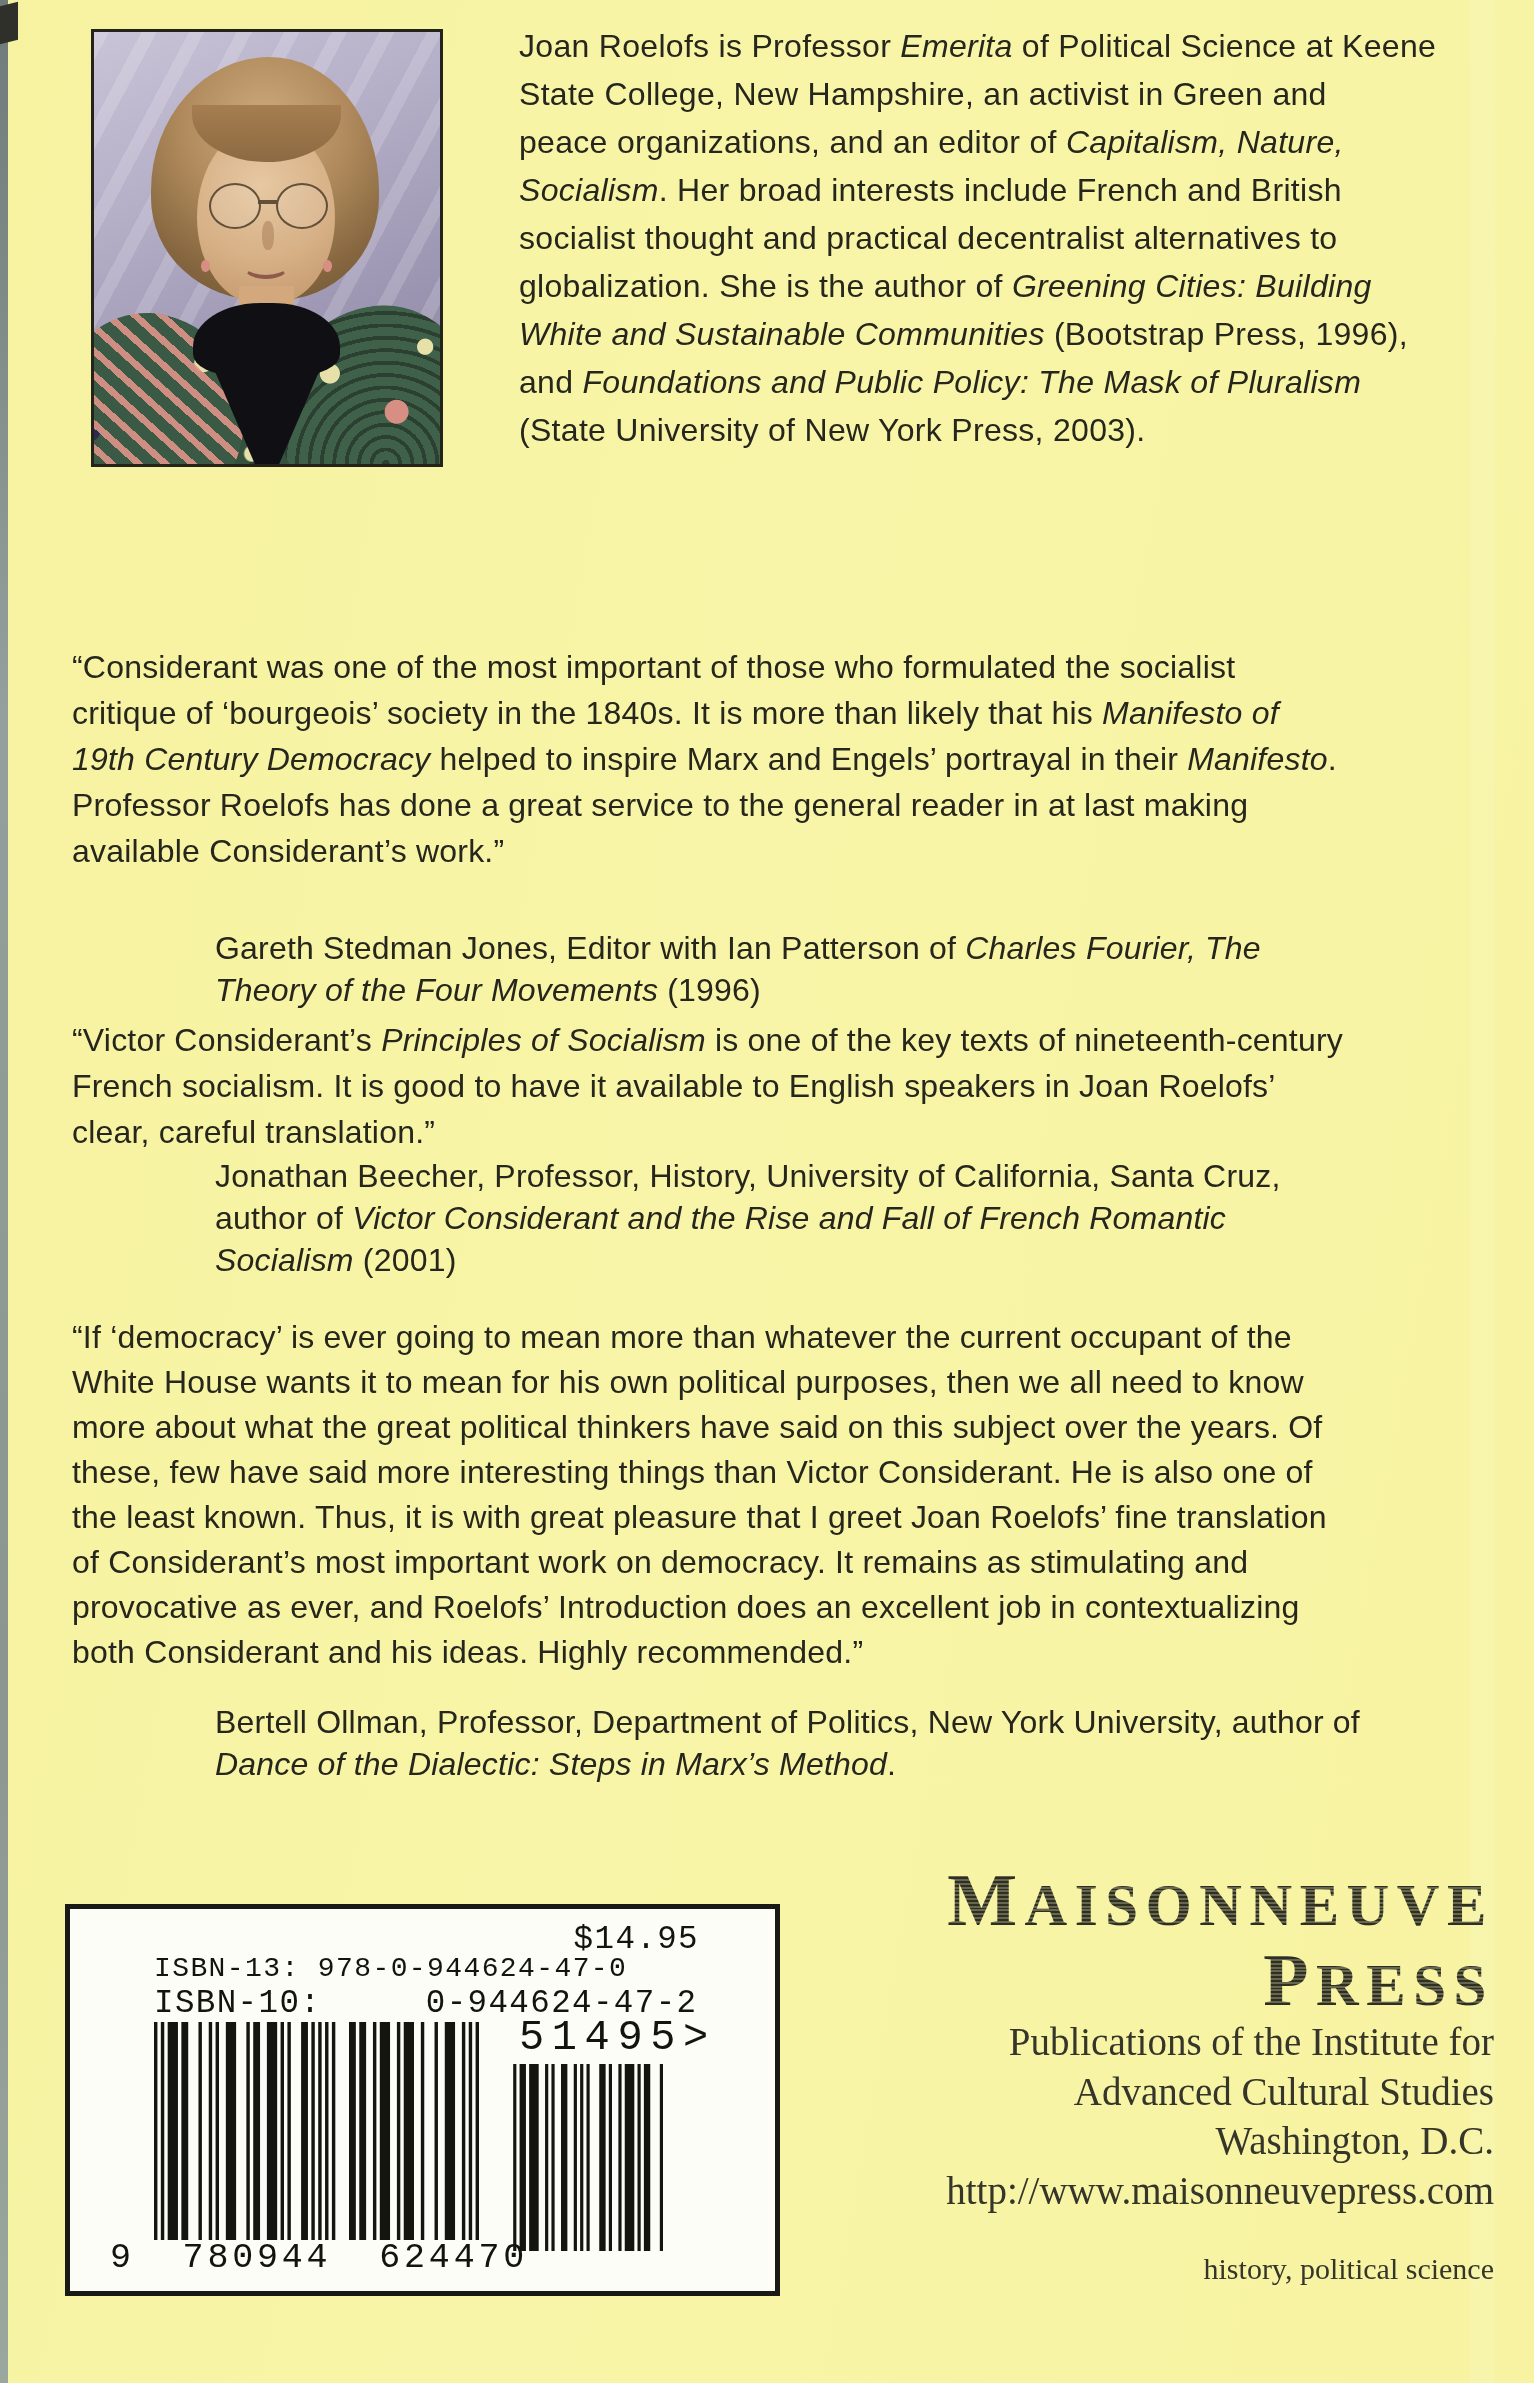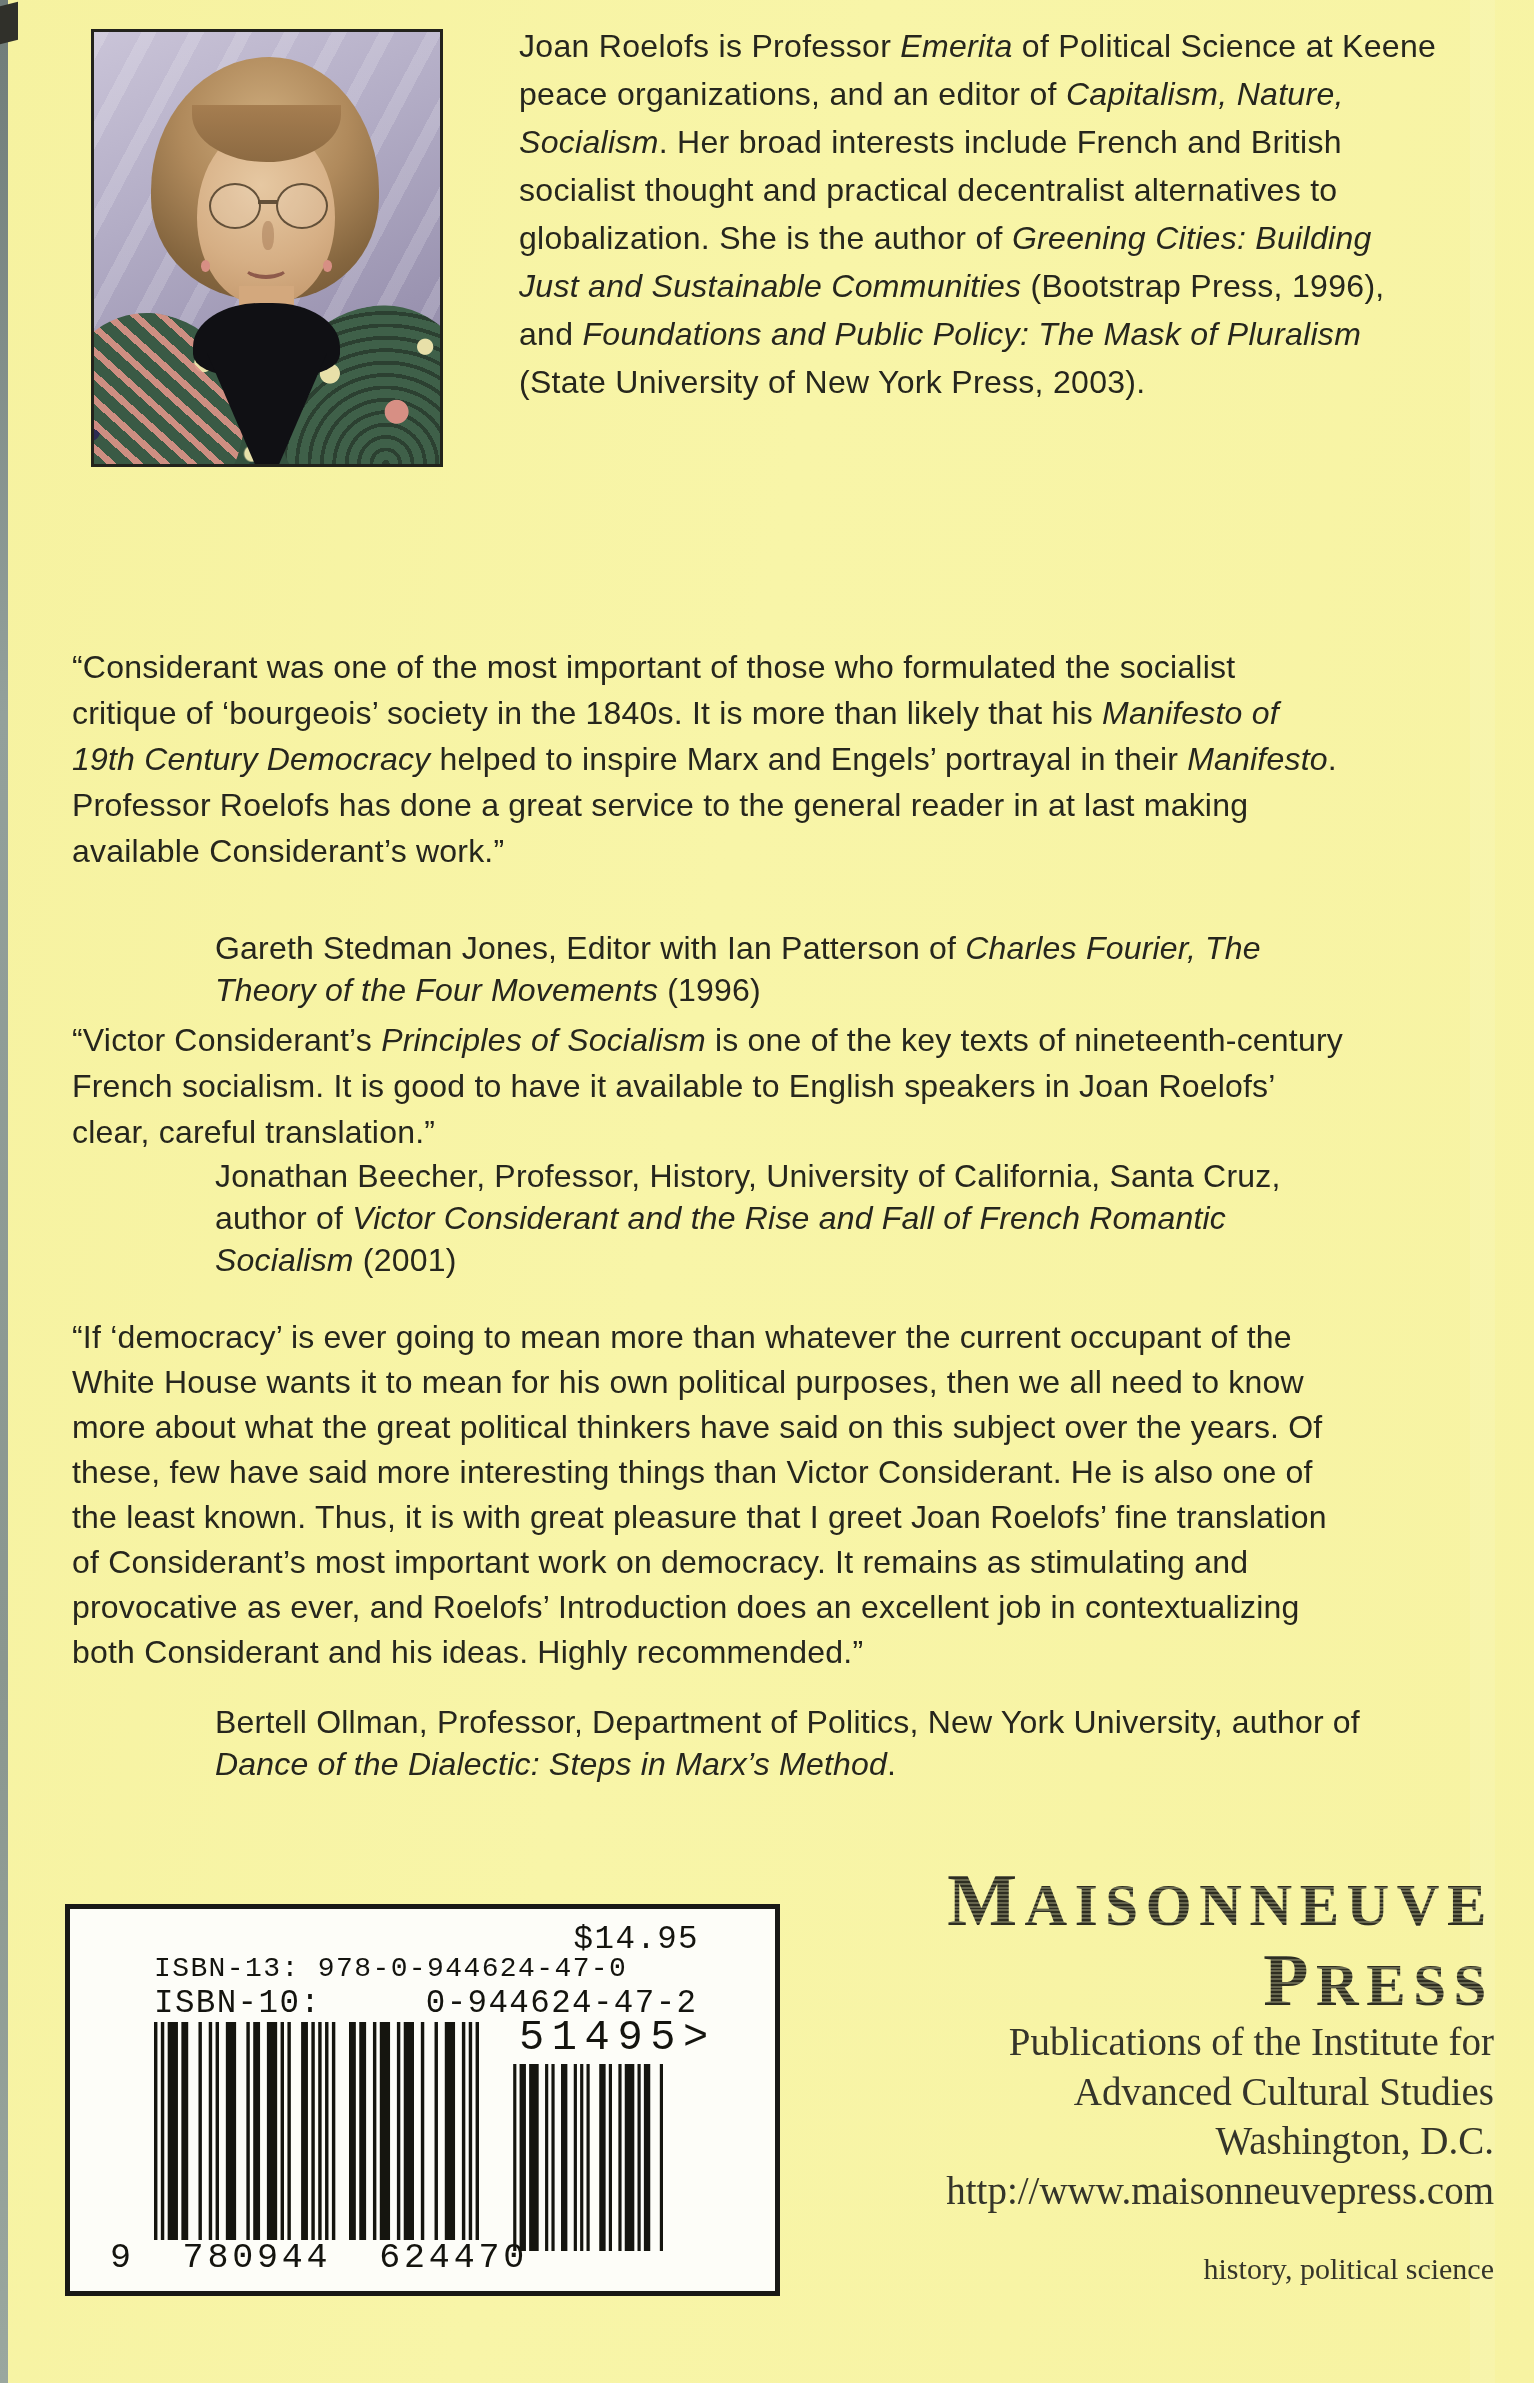--- a/index.html
+++ b/index.html
@@ -143,25 +143,26 @@
     <div class="ph-neck"></div>
     <div class="ph-shoulders"></div>
     <div class="ph-jacket-left"></div>
     <div class="ph-jacket-right"></div>
     <div class="ph-collar"></div>
     <div class="ph-vneck"></div>
   </div>
 
   <div class="textblock bio">
       <div class="line"><span>Joan Roelofs is Professor </span><span class="it">Emerita</span><span> of Political Science at Keene</span></div>
+      <div class="line"><span>State College, New Hampshire, an activist in Green and</span></div>
       <div class="line"><span>peace organizations, and an editor of </span><span class="it">Capitalism, Nature,</span></div>
       <div class="line"><span class="it">Socialism</span><span>. Her broad interests include French and British</span></div>
       <div class="line"><span>socialist thought and practical decentralist alternatives to</span></div>
       <div class="line"><span>globalization. She is the author of </span><span class="it">Greening Cities: Building</span></div>
-      <div class="line"><span class="it">Just and Sustainable Communities</span><span> (Bootstrap Press, 1996),</span></div>
+      <div class="line"><span class="it">White and Sustainable Communities</span><span> (Bootstrap Press, 1996),</span></div>
       <div class="line"><span>and </span><span class="it">Foundations and Public Policy: The Mask of Pluralism</span></div>
       <div class="line"><span>(State University of New York Press, 2003).</span></div>
     </div>
 
   <div class="textblock quote q1">
       <div class="line"><span>“Considerant was one of the most important of those who formulated the socialist</span></div>
       <div class="line"><span>critique of ‘bourgeois’ society in the 1840s. It is more than likely that his </span><span class="it">Manifesto of</span></div>
       <div class="line"><span class="it">19th Century Democracy</span><span> helped to inspire Marx and Engels’ portrayal in their </span><span class="it">Manifesto</span><span>.</span></div>
       <div class="line"><span>Professor Roelofs has done a great service to the general reader in at last making</span></div>
       <div class="line"><span>available Considerant’s work.”</span></div>

